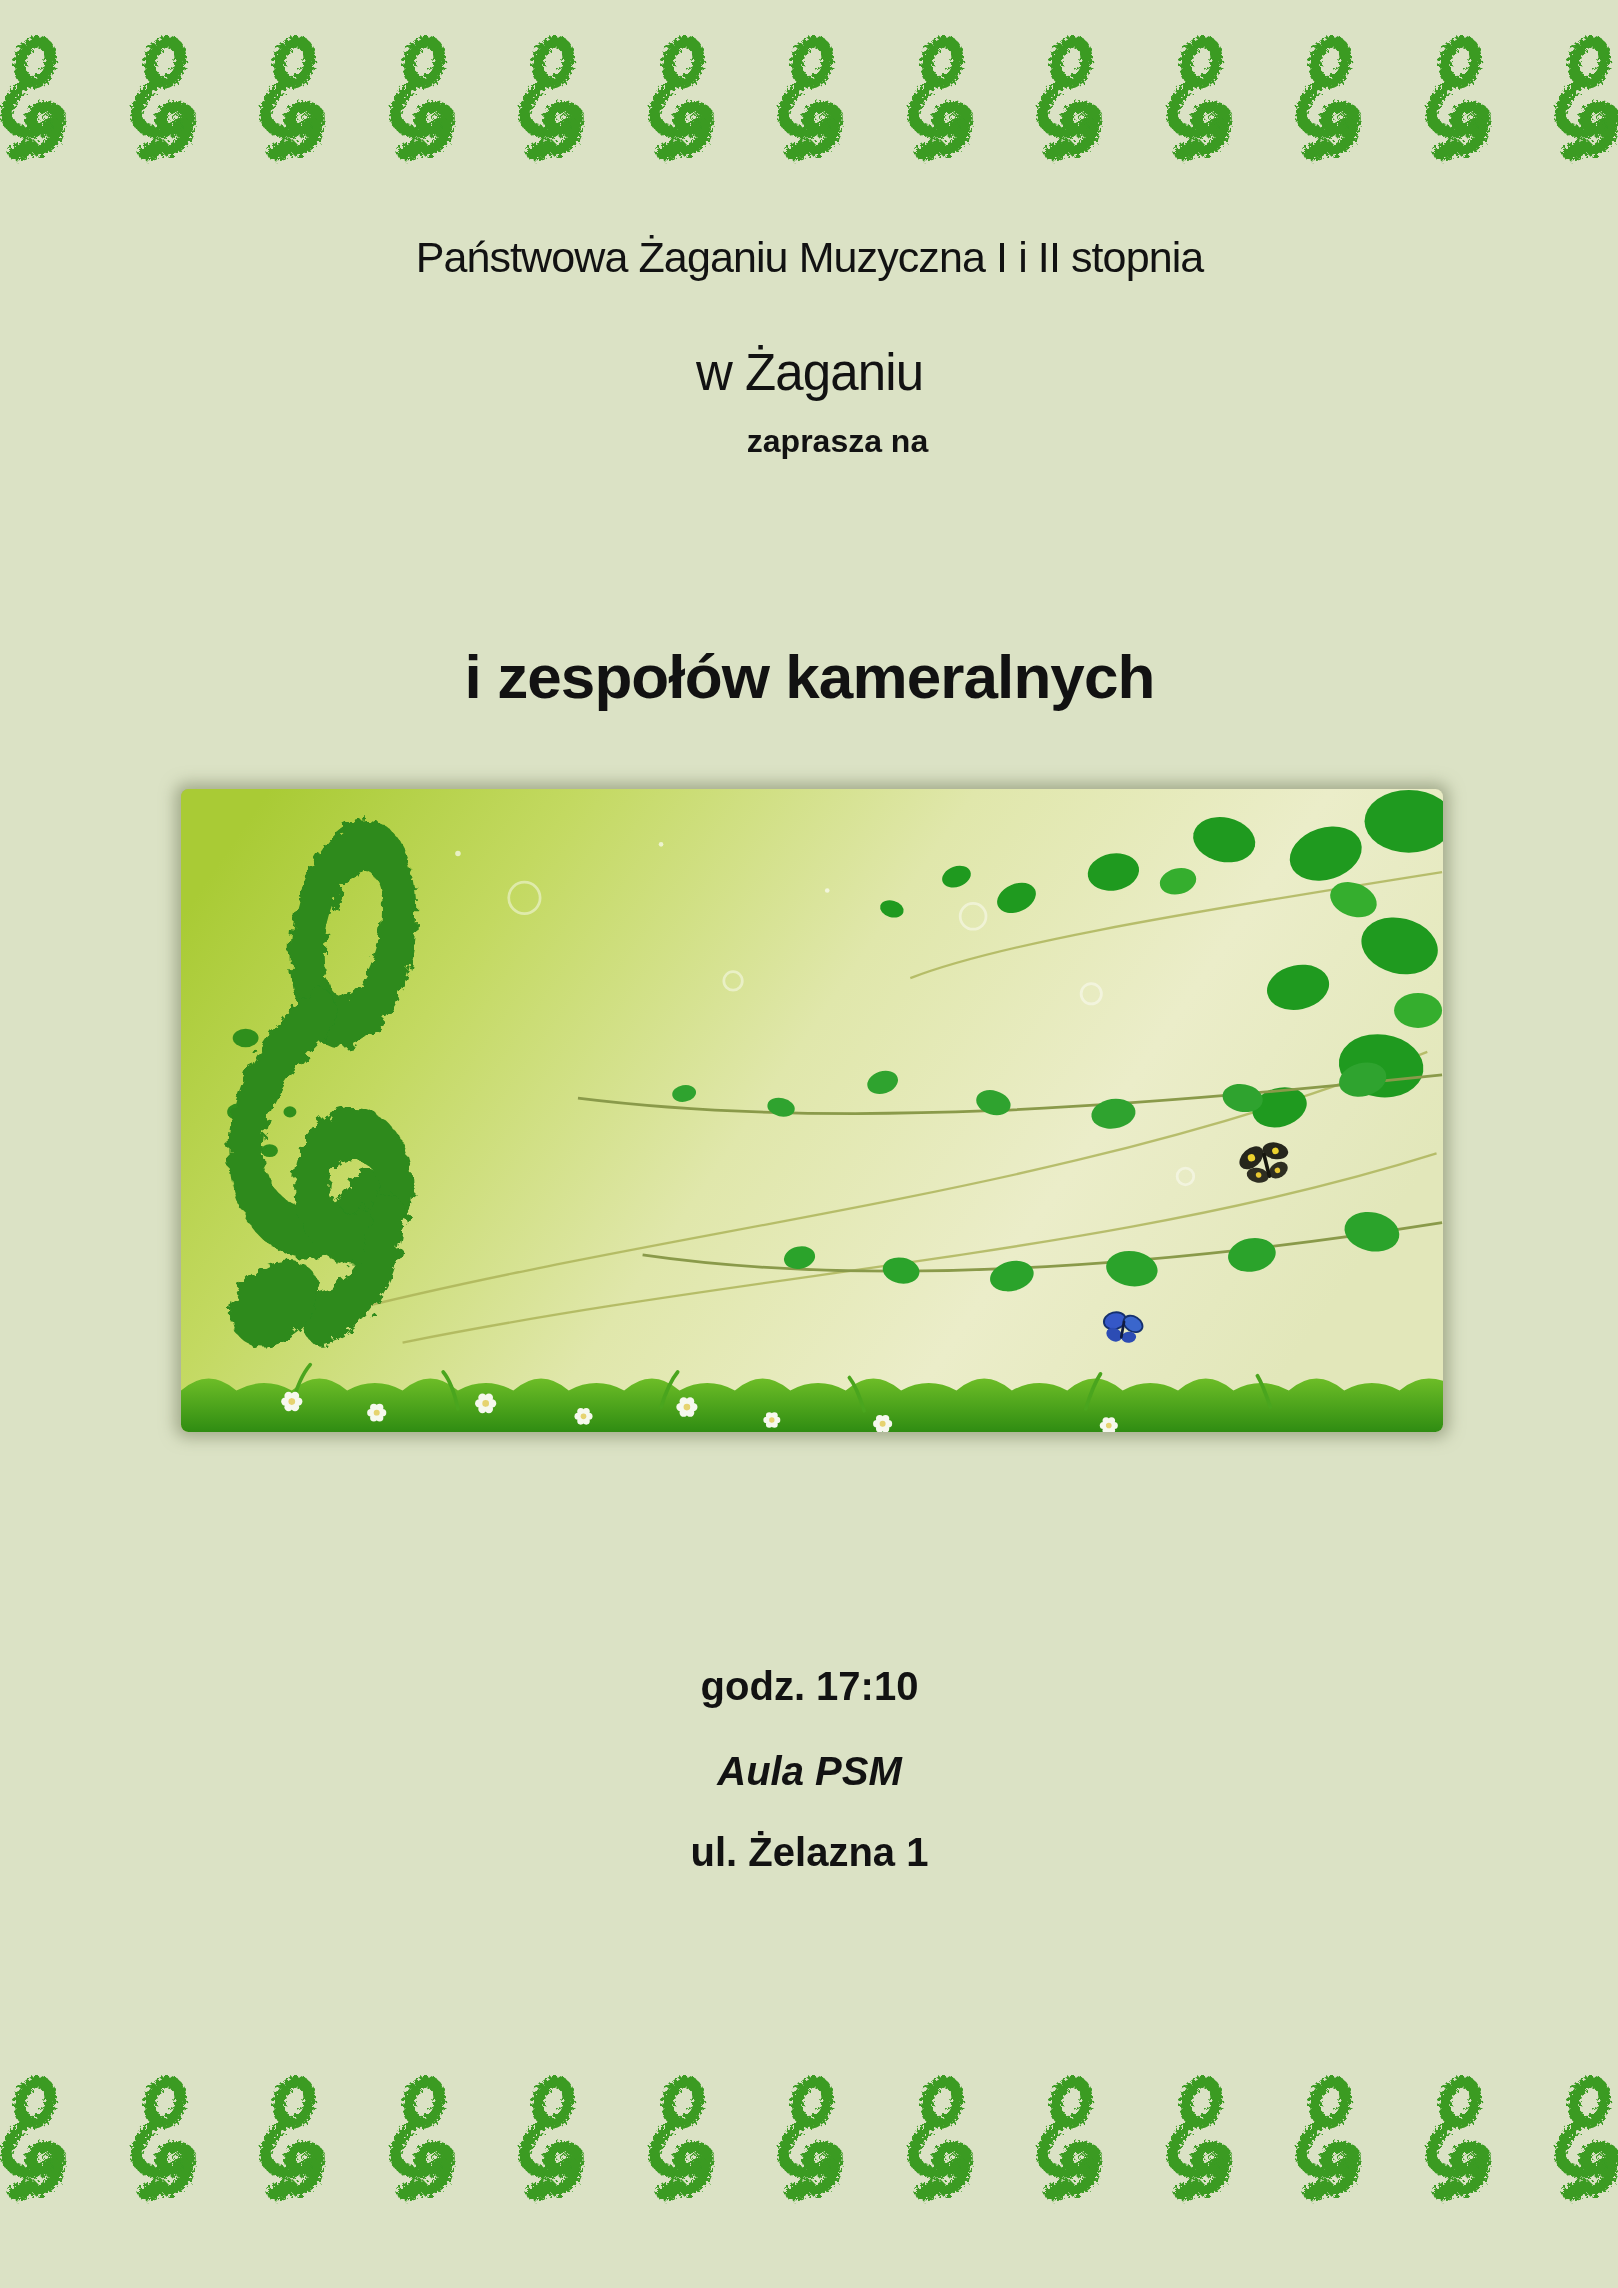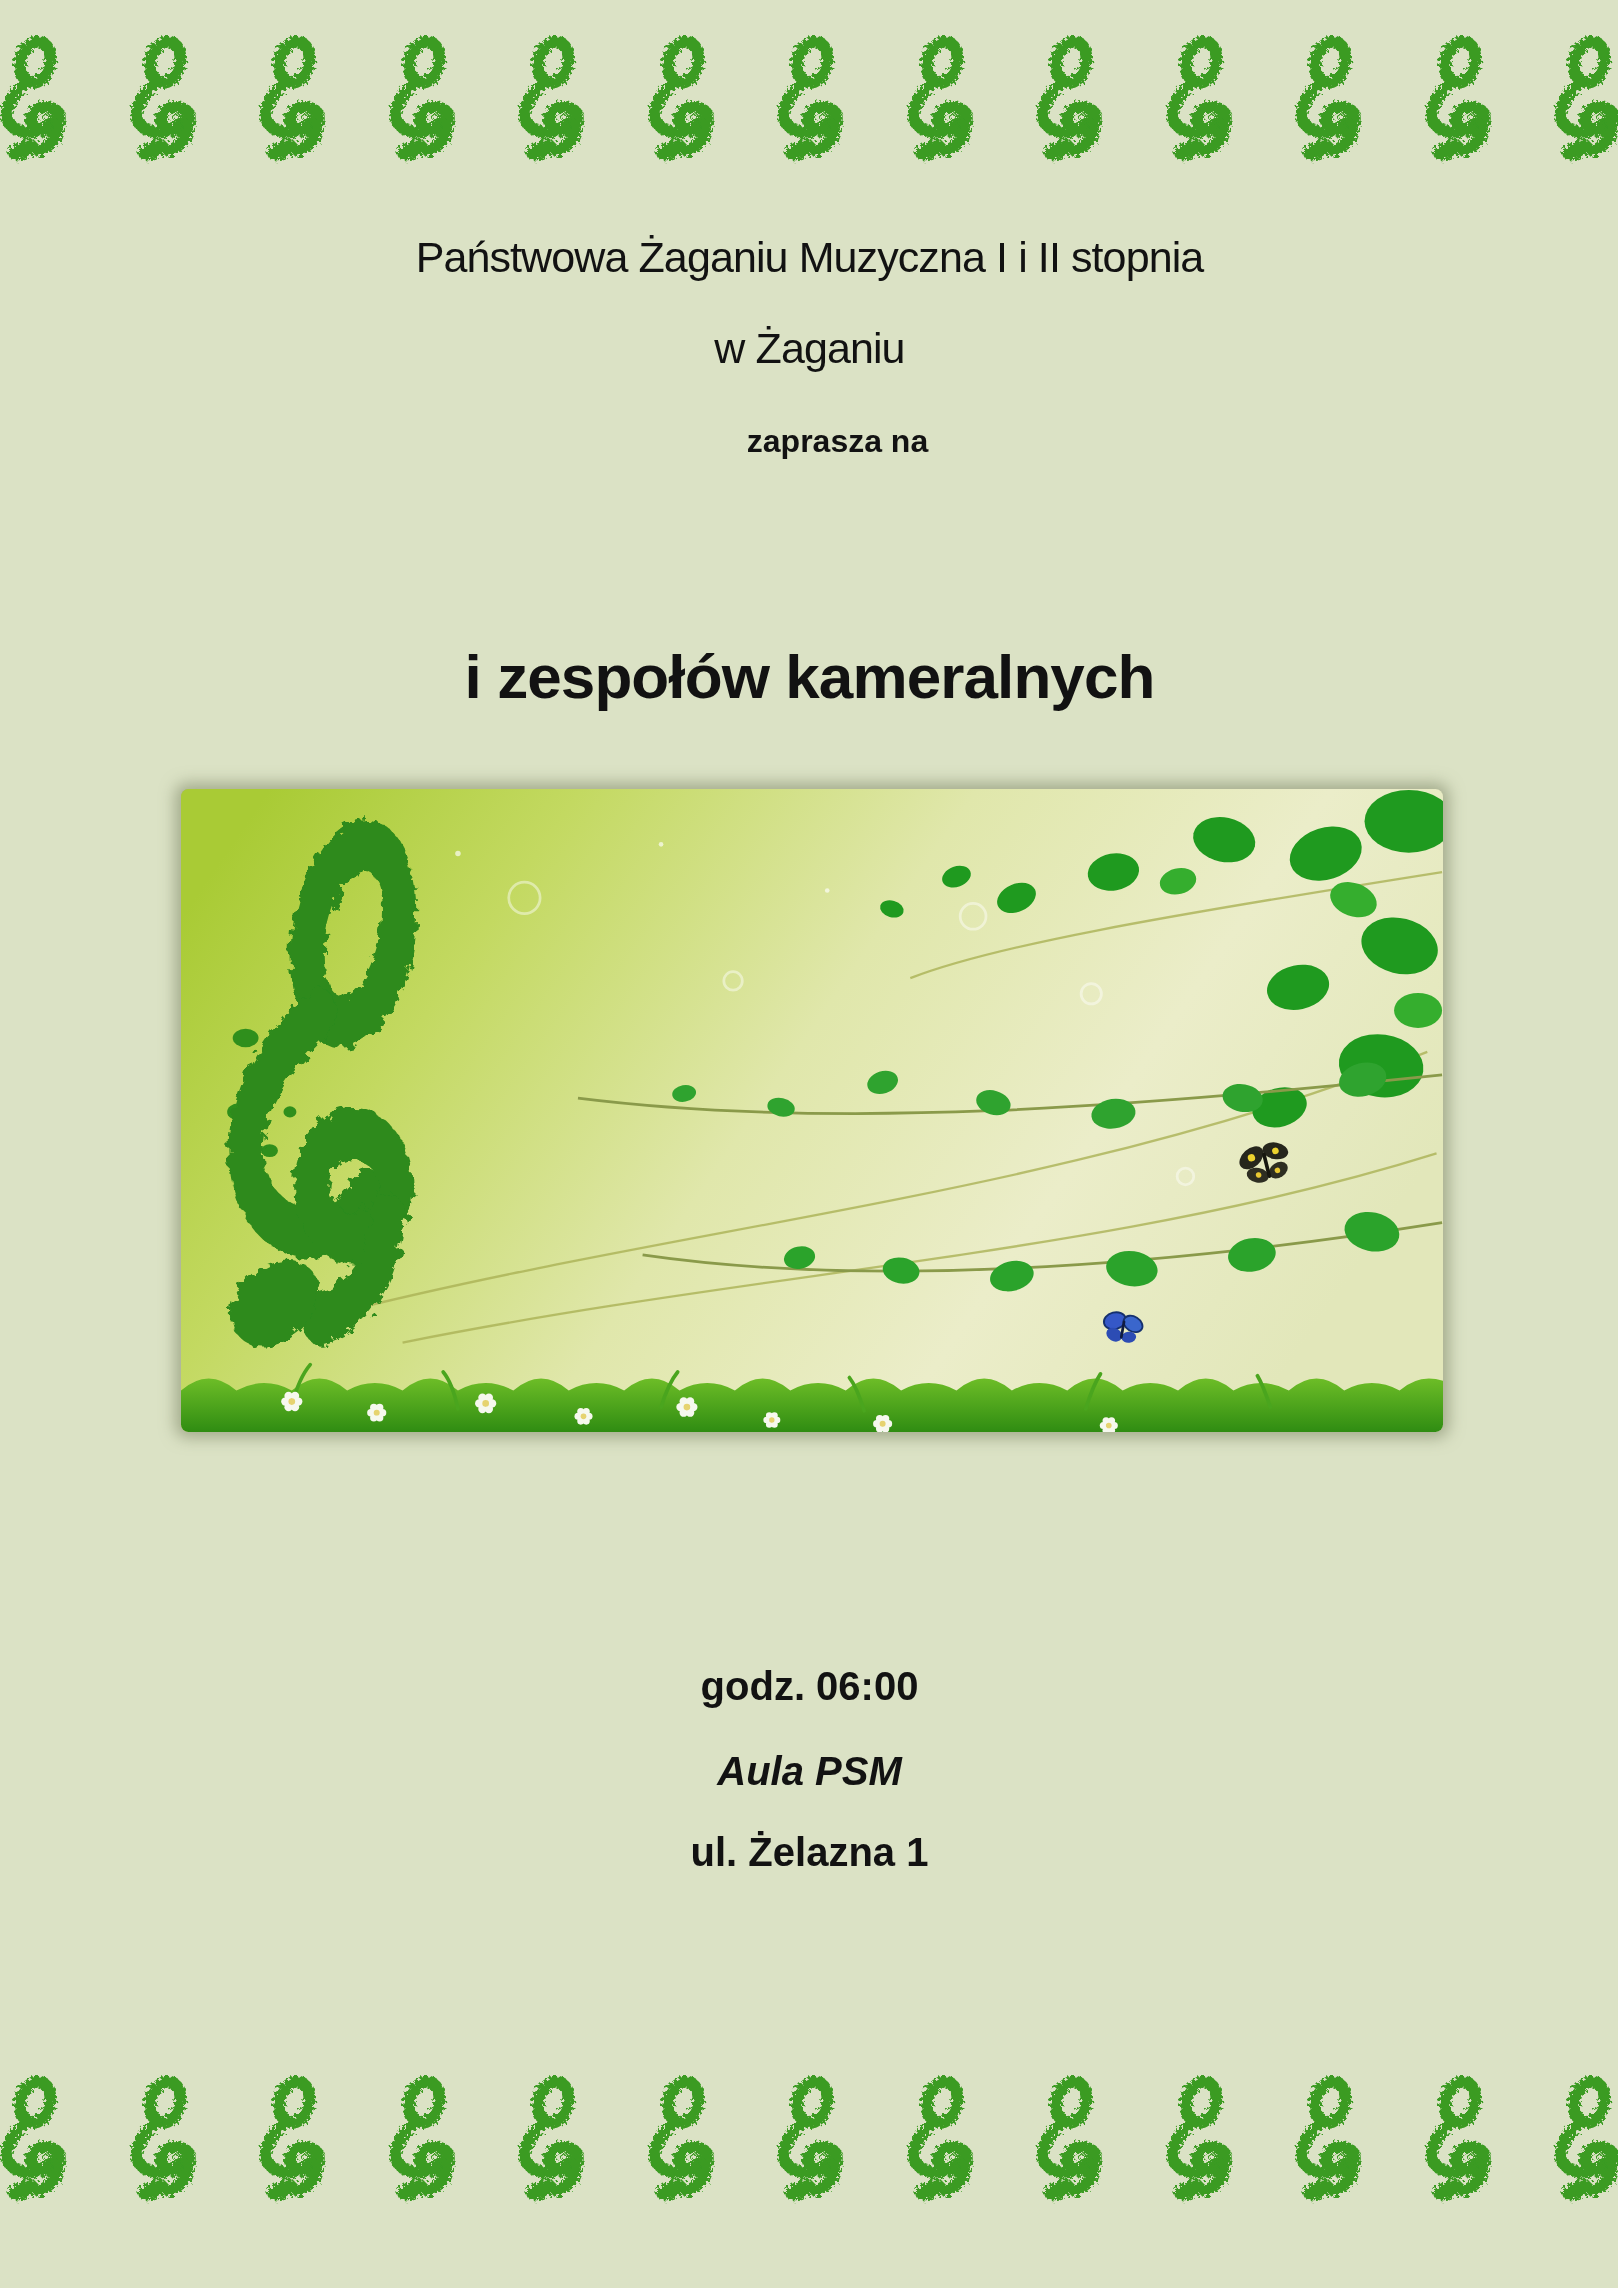--- a/index.html
+++ b/index.html
@@ -17,21 +17,21 @@
     display:flex;justify-content:space-between;align-items:flex-start;
     color:var(--clef-green,#3a9b21);
     pointer-events:none;
   }
   .border-row.top{top:35px;}
   .border-row.bottom{top:2075px;}
   .border-row svg.clef{width:98px;height:137px;flex:0 0 auto;}
   
   .line{position:absolute;left:0;width:100%;text-align:center;white-space:nowrap;}
   .school{top:233px;font-size:43px;font-weight:400;letter-spacing:-0.9px;}
-  .school2{top:324px;font-size:43px;font-weight:400;letter-spacing:-0.9px;}
+  .school2{top:343px;font-size:51px;font-weight:400;letter-spacing:-0.9px;}
   .invite{top:423px;font-size:32px;font-weight:700;padding-left:28px;}
   .title1{top:507px;font-size:73px;font-weight:700;letter-spacing:-0.9px;}
   .title2{top:641px;font-size:62px;font-weight:700;letter-spacing:-0.9px;}
   .detail{font-size:40px;font-weight:700;}
   .d-date{top:1580px;}
   .d-time{top:1664px;}
   .d-venue{top:1749px;font-style:italic;}
   .d-addr{top:1830px;}
   
   .picture{
@@ -296,21 +296,21 @@
       <g transform="translate(1020,586) rotate(10)">
         <ellipse cx="-10" cy="-8" rx="12" ry="9" fill="#3558c8" stroke="#15306e" stroke-width="2" transform="rotate(-24 -10 -8)"></ellipse>
         <ellipse cx="10" cy="-8" rx="11" ry="8" fill="#3a66cc" stroke="#15306e" stroke-width="2" transform="rotate(22 10 -8)"></ellipse>
         <ellipse cx="-8" cy="7" rx="9" ry="7" fill="#2c4cb4" transform="rotate(20 -8 7)"></ellipse>
         <ellipse cx="8" cy="7" rx="8" ry="6" fill="#2c4cb4" transform="rotate(-18 8 7)"></ellipse>
         <rect x="-1.5" y="-10" width="3" height="20" rx="1.5" fill="#101c40"></rect>
       </g>
     </svg>
   </div>
 
-  <div class="line detail d-time">godz. 06:00</div>
+  <div class="line detail d-time">godz. 17:10</div>
   <div class="line detail d-venue">Aula PSM</div>
   <div class="line detail d-addr">ul. Żelazna 1</div>
 
   <div class="border-row bottom">
       <svg class="clef" viewBox="0 0 100 150">
         <g filter="url(#rough)">
           <use href="#clef-shape" transform="rotate(-10 50 75)"></use>
         </g>
       </svg>
       <svg class="clef" viewBox="0 0 100 150">

